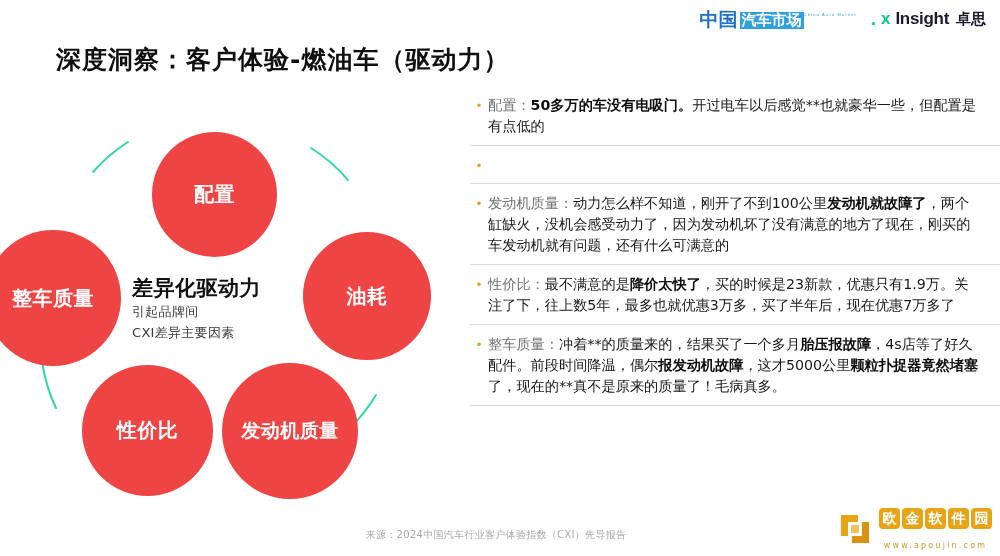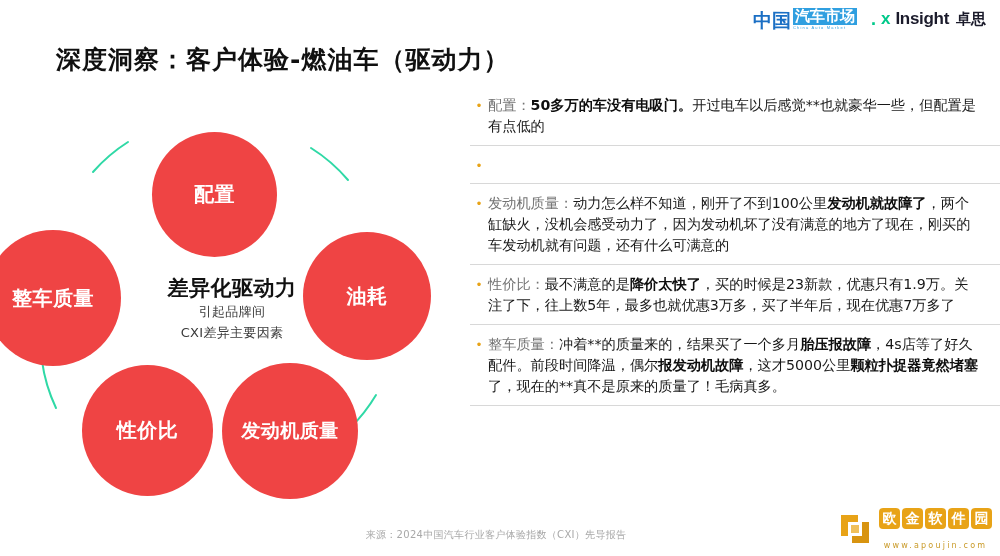--- a/index.html
+++ b/index.html
@@ -34,21 +34,21 @@
   .logo-cam .cam-cn {
     font-size: 19px;
     font-weight: bold;
     letter-spacing: 0px;
     color: #1b6fc4;
     line-height: 19px;
     font-family: "DejaVu Sans", sans-serif;
   }
   .logo-cam .cam-box {
     display: flex;
-    flex-direction: column;
+    flex-direction: row;
     align-items: flex-start;
   }
   .logo-cam .cam-hl {
     background: #2f9fe0;
     color: #ffffff;
     font-size: 15px;
     font-weight: bold;
     line-height: 17px;
     padding: 0 2px;
     font-family: "DejaVu Sans", sans-serif;
@@ -116,21 +116,21 @@
     width: 460px;
     height: 400px;
     pointer-events: none;
   }
 
   .center-label {
     position: absolute;
     left: 132px;
     top: 155px;
     width: 200px;
-    text-align: center;
+    text-align: left;
     font-family: "DejaVu Sans", sans-serif;
   }
   .center-label .c-main {
     font-size: 21px;
     font-weight: bold;
     color: #111111;
     letter-spacing: 0.5px;
     line-height: 26px;
   }
   .center-label .c-sub {

